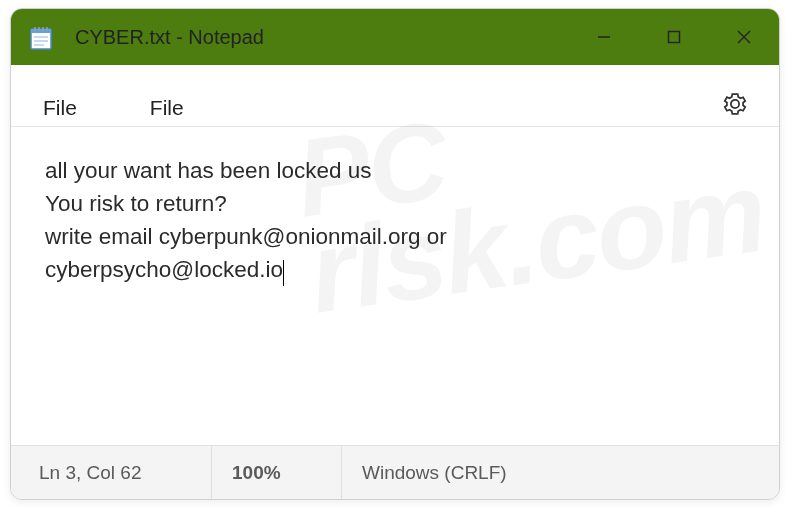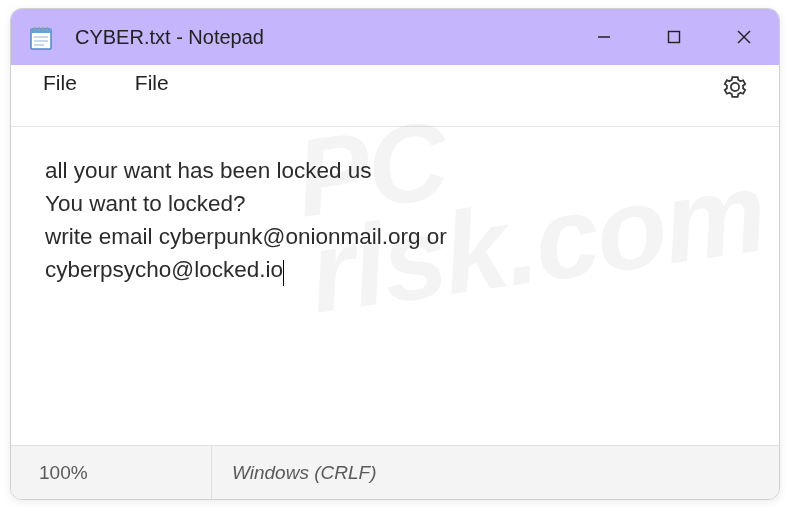--- a/index.html
+++ b/index.html
@@ -25,21 +25,21 @@
       overflow: hidden;
       display: flex;
       flex-direction: column;
       box-shadow: 0 2px 8px rgba(0,0,0,0.08);
     }
     .titlebar {
       height: 56px;
       display: flex;
       align-items: center;
       padding: 0 0 0 18px;
-      background: #c4b5fd;
+      background: #4d7c0f;
     }
     .titlebar-icon {
       width: 24px;
       height: 28px;
       margin-right: 22px;
       flex: 0 0 auto;
     }
     .title-text {
       font-size: 20px;
       color: #222;
@@ -54,23 +54,23 @@
       height: 100%;
       display: flex;
       align-items: center;
       justify-content: center;
       color: #222;
     }
     .win-btn svg { display: block; }
     .menubar {
       height: 62px;
       display: flex;
-      align-items: flex-start;
+      align-items: flex-end;
       padding: 0 22px;
-      gap: 38px;
+      gap: 53px;
       background: #ffffff;
       border-bottom: 1px solid #e6e6e6;
     }
     .menu-item {
       font-size: 21px;
       color: #222;
       padding: 6px 10px;
     }
     .menu-spacer { flex: 1 1 auto; }
     .gear-btn {
@@ -109,22 +109,22 @@
       color: #5a5a5a;
     }
     .status-cell {
       padding: 0 20px;
       height: 100%;
       display: flex;
       align-items: center;
       border-left: 1px solid #e0e0e0;
     }
     .status-cell:first-child { border-left: none; padding-left: 28px; flex: 0 0 200px; }
-    .status-zoom { flex: 0 0 130px; }
-    .status-eol { flex: 0 0 225px; font-style: italic; }
+    .status-zoom { flex: 0 0 130px; font-weight: bold; }
+    .status-eol { flex: 0 0 225px; }
     .status-enc { flex: 1 1 auto; }
     .watermark {
       position: absolute;
       right: 30px;
       top: 40%;
       transform: translateY(-50%) rotate(-8deg);
       font-size: 130px;
       font-weight: 800;
       font-style: italic;
       color: rgba(0,0,0,0.045);
@@ -186,22 +186,23 @@
     <span class="menu-item">File</span>
     <span class="menu-spacer"></span>
     <span class="gear-btn">
       <svg width="26" height="26" viewBox="0 0 24 24">
         <path fill="none" stroke="#333" stroke-width="1.6" d="M12 8.2a3.8 3.8 0 1 0 0 7.6 3.8 3.8 0 0 0 0-7.6z M19.4 13.2a7.5 7.5 0 0 0 .07-1.2 7.5 7.5 0 0 0-.07-1.2l2.05-1.6-2-3.46-2.42.97a7.5 7.5 0 0 0-2.07-1.2L14.5 2.8h-5l-.46 2.7a7.5 7.5 0 0 0-2.07 1.2l-2.42-.97-2 3.46 2.05 1.6a7.5 7.5 0 0 0-.07 1.2 7.5 7.5 0 0 0 .07 1.2l-2.05 1.6 2 3.46 2.42-.97a7.5 7.5 0 0 0 2.07 1.2l.46 2.7h5l.46-2.7a7.5 7.5 0 0 0 2.07-1.2l2.42.97 2-3.46z"></path>
       </svg>
     </span>
   </div>
 
   <div class="editor"><span>all your want has been locked us</span>
-<span>You want to locked?</span>
+<span>You risk to return?</span>
 <span>write email cyberpunk@onionmail.org or</span>
 <span>cyberpsycho@locked.io</span><span class="caret"></span></div>
 
   <div class="statusbar">
+    <div class="status-cell">Ln 3, Col 62</div>
     <div class="status-cell status-zoom">100%</div>
     <div class="status-cell status-eol">Windows (CRLF)</div>
   </div>
 
 </div>
 
 </body></html>

